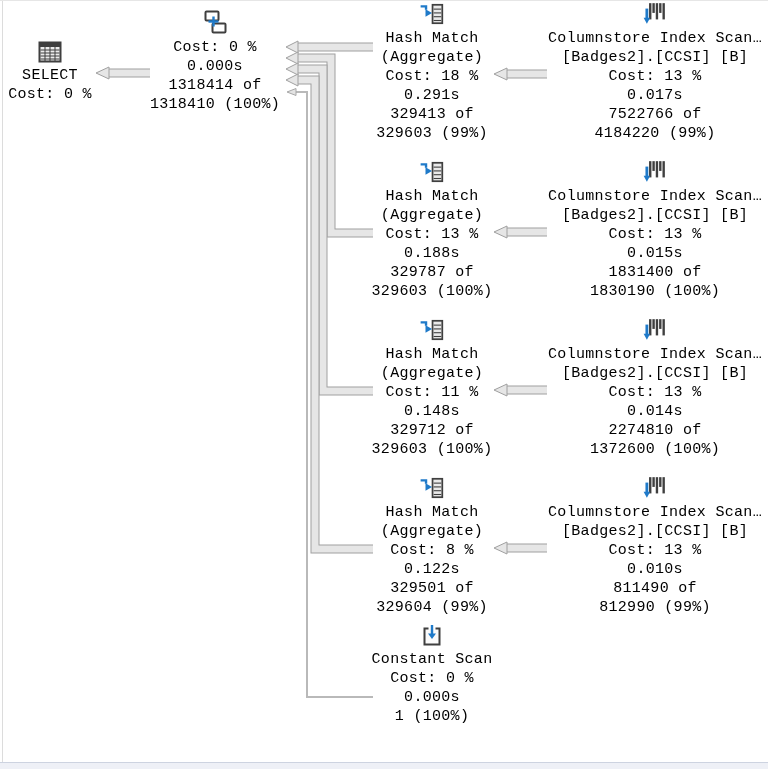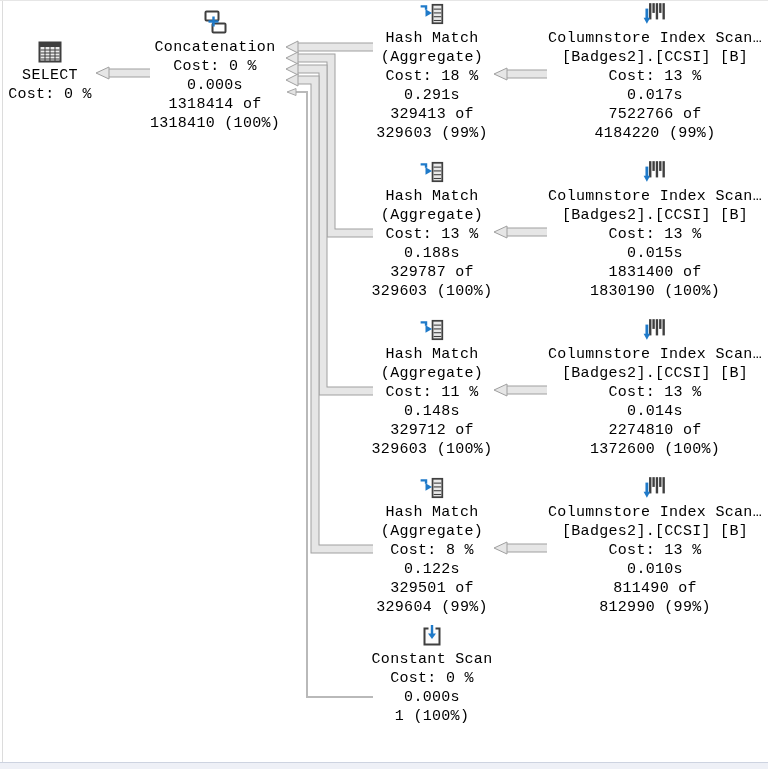--- a/index.html
+++ b/index.html
@@ -143,21 +143,20 @@
       <use href="#sym-result-grid"></use>
     </svg>
   <div class="line">SELECT</div>
   <div class="line">Cost: 0 %</div>
 </div>
 
 <div class="node" id="concat-node">
   <svg class="icon" width="28" height="28">
       <use href="#sym-concat"></use>
     </svg>
-  <div class="line">Concatenation</div>
   <div class="line">Cost: 0 %</div>
   <div class="line">0.000s</div>
   <div class="line">1318414 of</div>
   <div class="line">1318410 (100%)</div>
 </div>
 
 <div class="node hash-node" id="hash-0">
   <svg class="icon" width="26" height="26">
       <use href="#sym-hash"></use>
     </svg>

